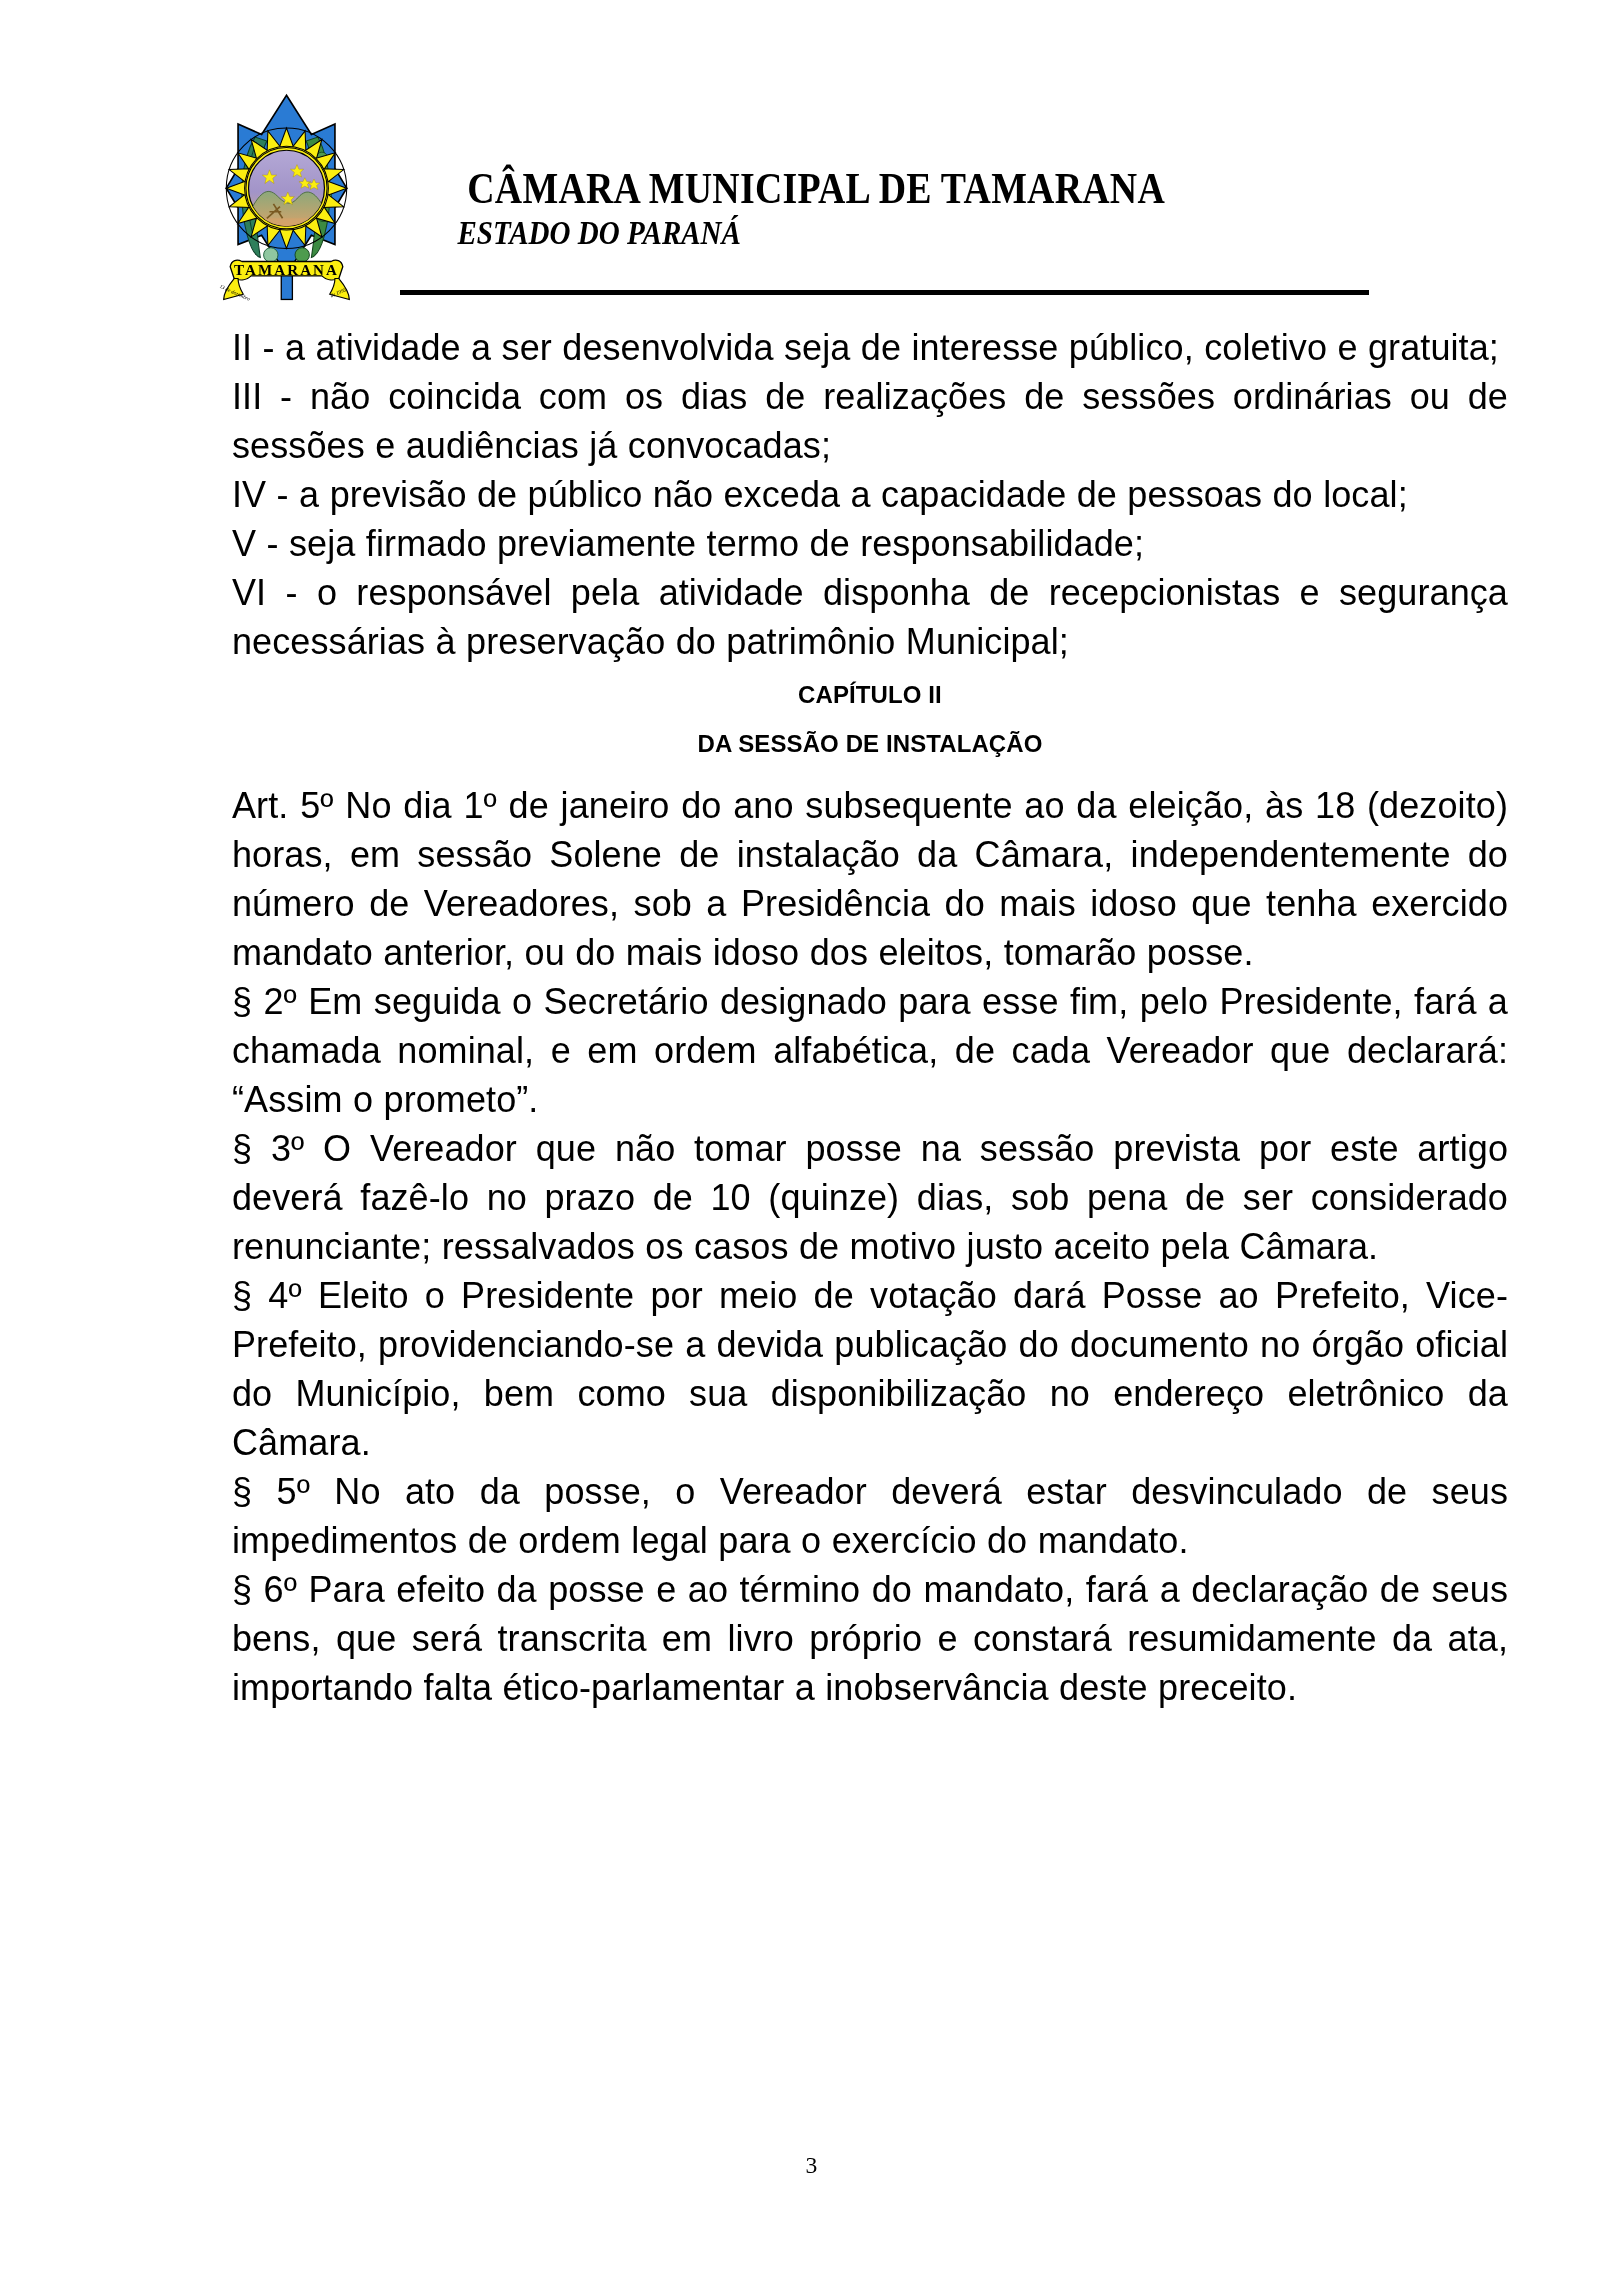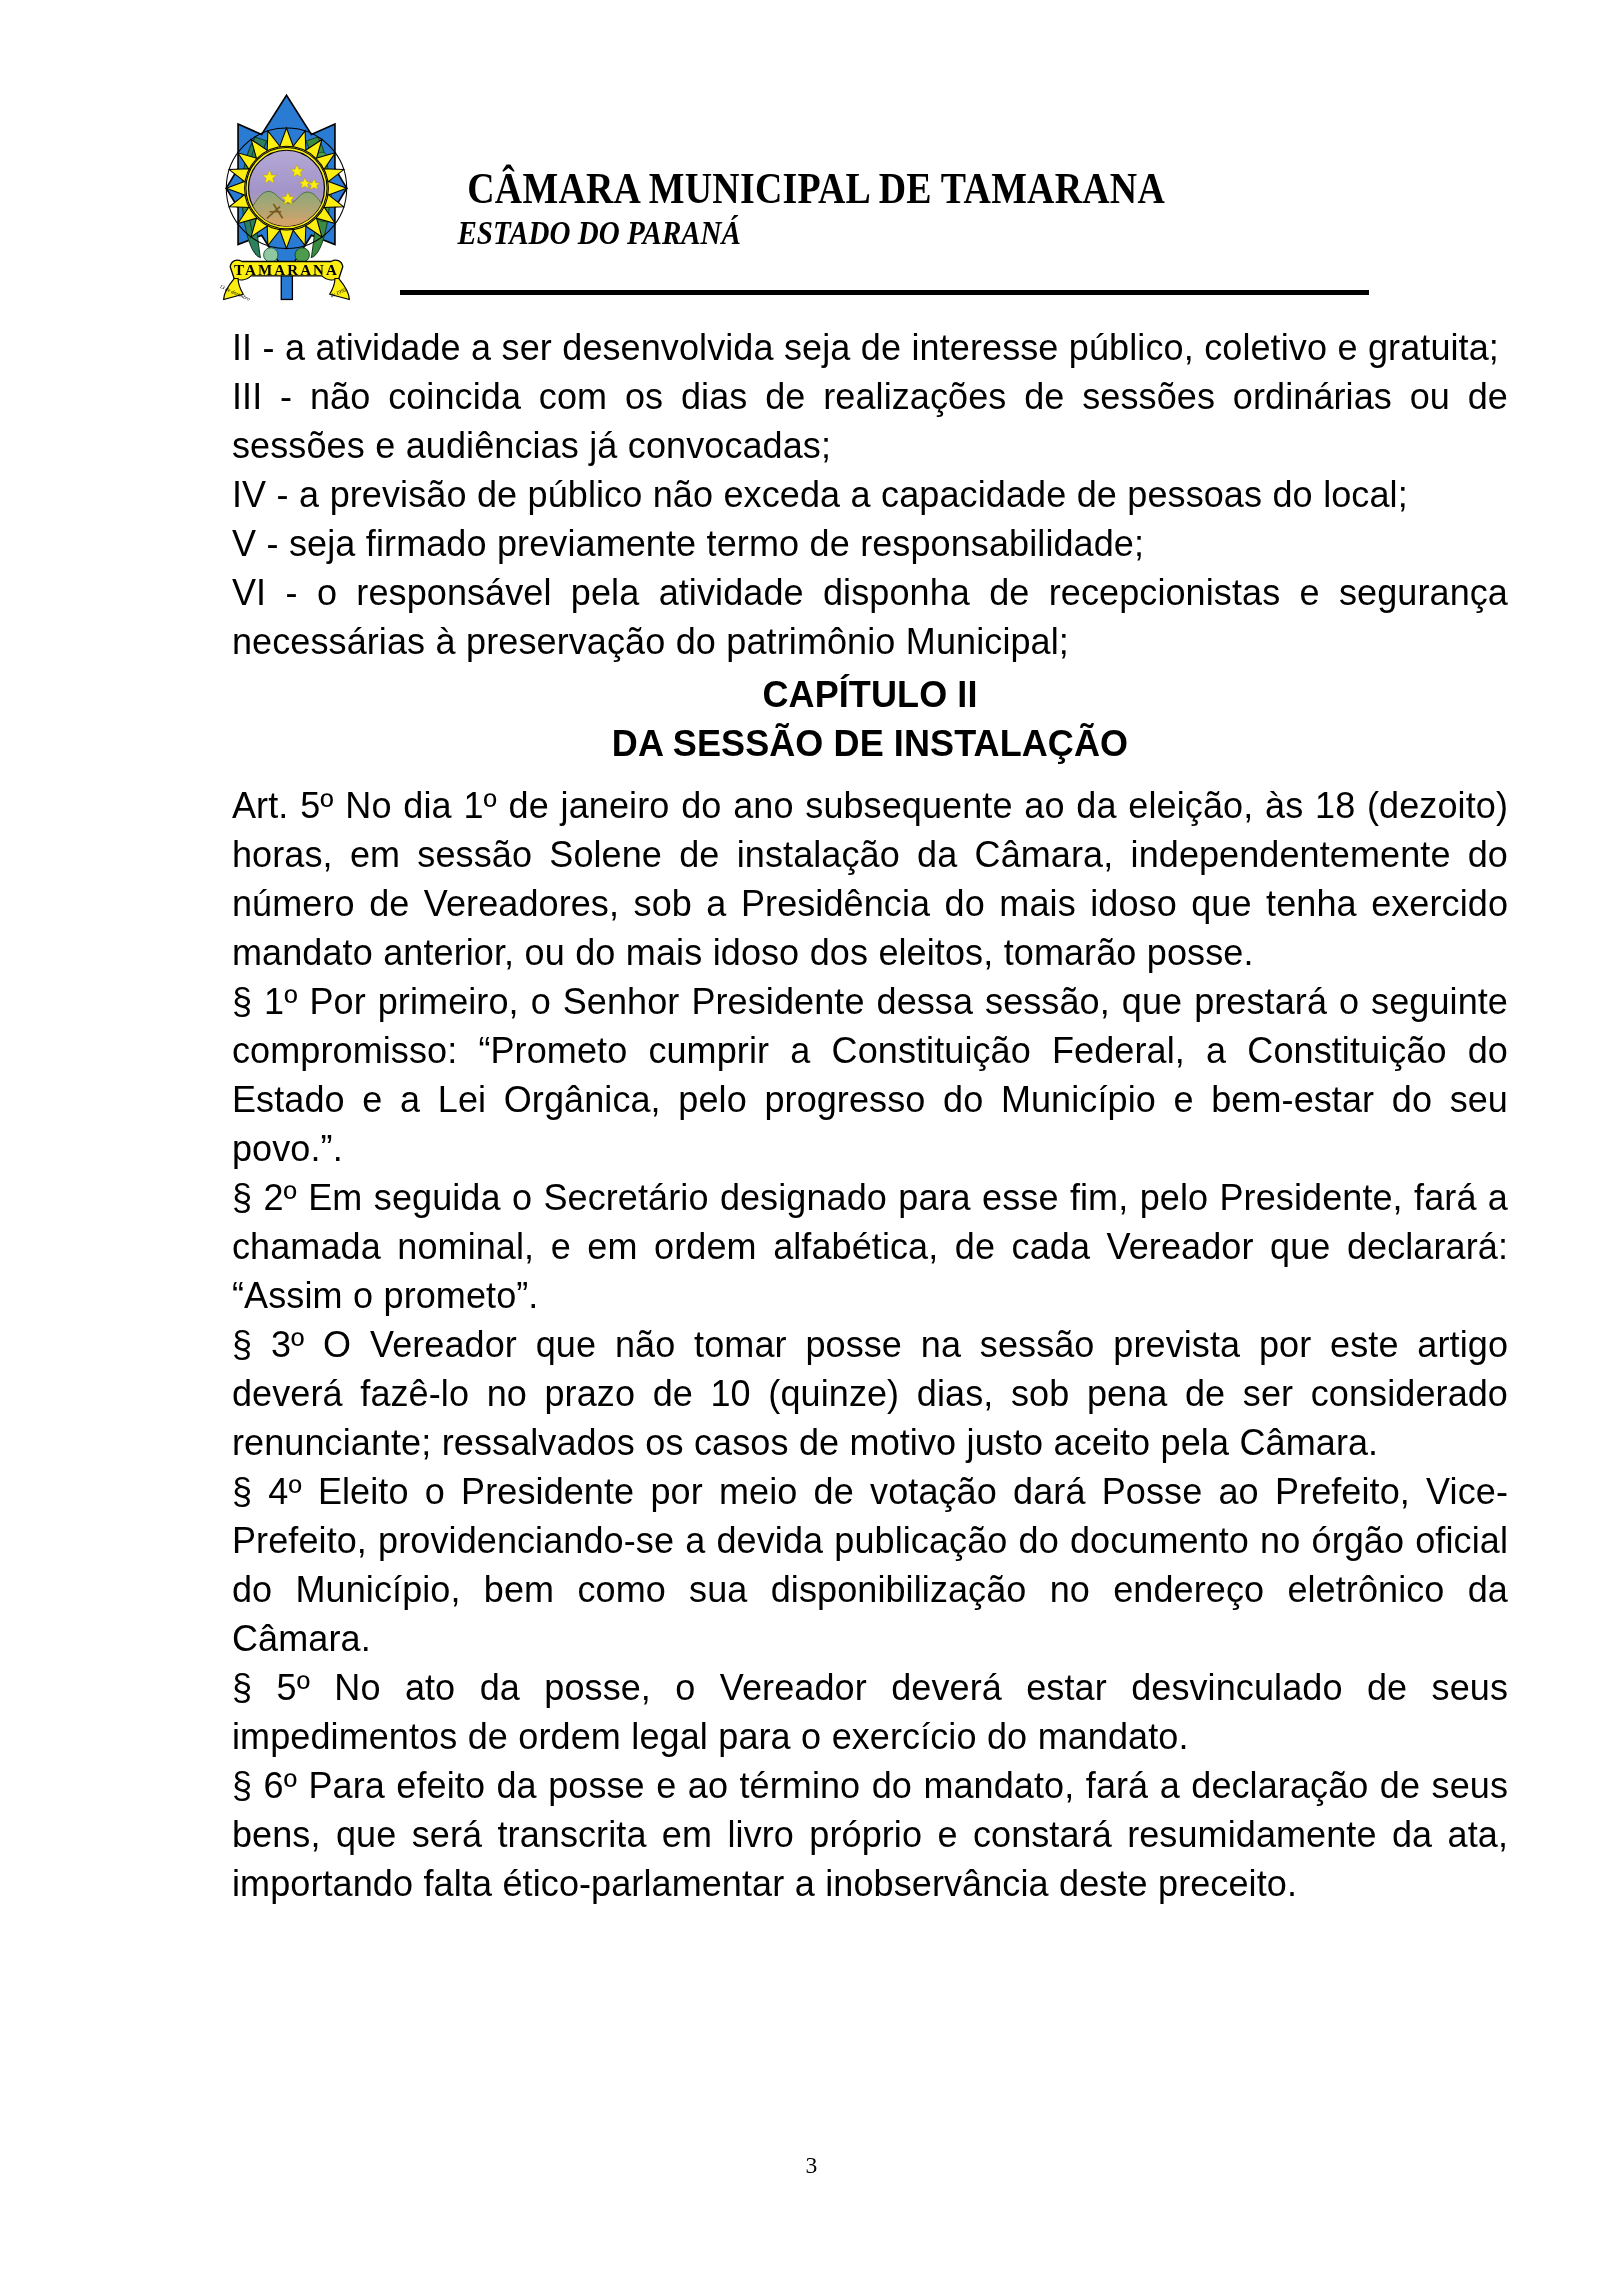--- a/index.html
+++ b/index.html
@@ -105,21 +105,21 @@
   .para b {
     font-weight: 400;
   }
 
   .chapter-block {
     margin-top: 3.9px;
     margin-bottom: 3.9px;
   }
 
   .chapter-line {
-    font-size: 36px;
+    font-size: 24px;
     line-height: 49px;
     font-weight: 700;
     text-align: center;
     letter-spacing: 0.1px;
   }
 
   .spacer-sm { height: 9.2px; }
 
   
   .page-number {
@@ -294,21 +294,20 @@
 
     <div class="chapter-block">
       <div class="chapter-line">CAPÍTULO II</div>
       <div class="chapter-line">DA SESSÃO DE INSTALAÇÃO</div>
     </div>
 
     <div class="spacer-sm"></div>
 
     <p class="para"><b>Art. 5º</b><span> No dia 1º de janeiro do ano subsequente ao da eleição, às 18 (dezoito) horas, em sessão Solene de instalação da Câmara, independentemente do número de Vereadores, sob a Presidência do mais idoso que tenha exercido mandato anterior, ou do mais idoso dos eleitos, tomarão posse.</span></p>
 
-    <p class="para">§ 1º Por primeiro, o Senhor Presidente dessa sessão, que prestará o seguinte compromisso: “Prometo cumprir a Constituição Federal, a Constituição do Estado e a Lei Orgânica, pelo progresso do Município e bem-estar do seu povo.”.</p>
 
     <p class="para">§ 2º Em seguida o Secretário designado para esse fim, pelo Presidente, fará a chamada nominal, e em ordem alfabética, de cada Vereador que declarará: “Assim o prometo”.</p>
 
     <p class="para">§ 3º O Vereador que não tomar posse na sessão prevista por este artigo deverá fazê-lo no prazo de 10 (quinze) dias, sob pena de ser considerado renunciante; ressalvados os casos de motivo justo aceito pela Câmara.</p>
 
     <p class="para">§ 4º Eleito o Presidente por meio de votação dará Posse ao Prefeito, Vice-Prefeito, providenciando-se a devida publicação do documento no órgão oficial do Município, bem como sua disponibilização no endereço eletrônico da Câmara.</p>
 
     <p class="para">§ 5º No ato da posse, o Vereador deverá estar desvinculado de seus impedimentos de ordem legal para o exercício do mandato.</p>
 
     <p class="para">§ 6º Para efeito da posse e ao término do mandato, fará a declaração de seus bens, que será transcrita em livro próprio e constará resumidamente da ata, importando falta ético-parlamentar a inobservância deste preceito.</p>

